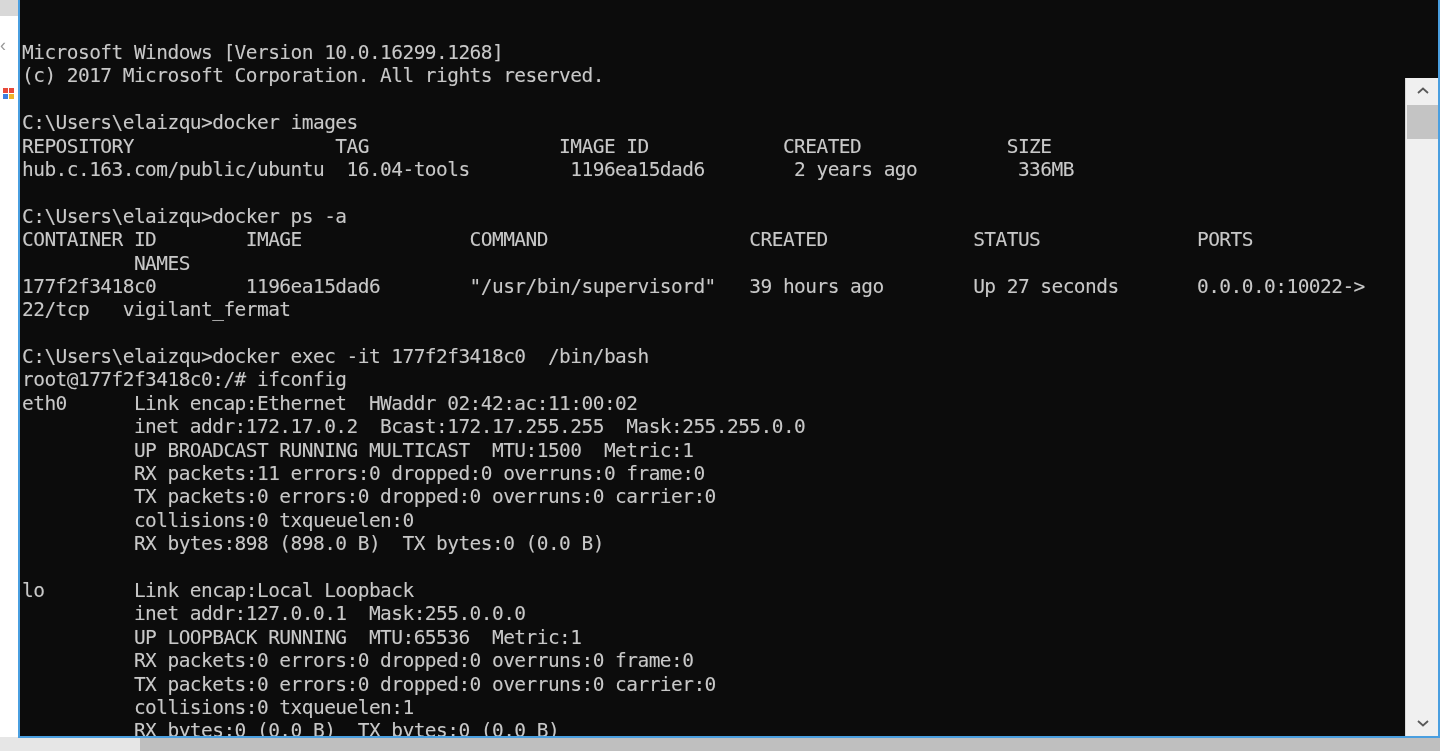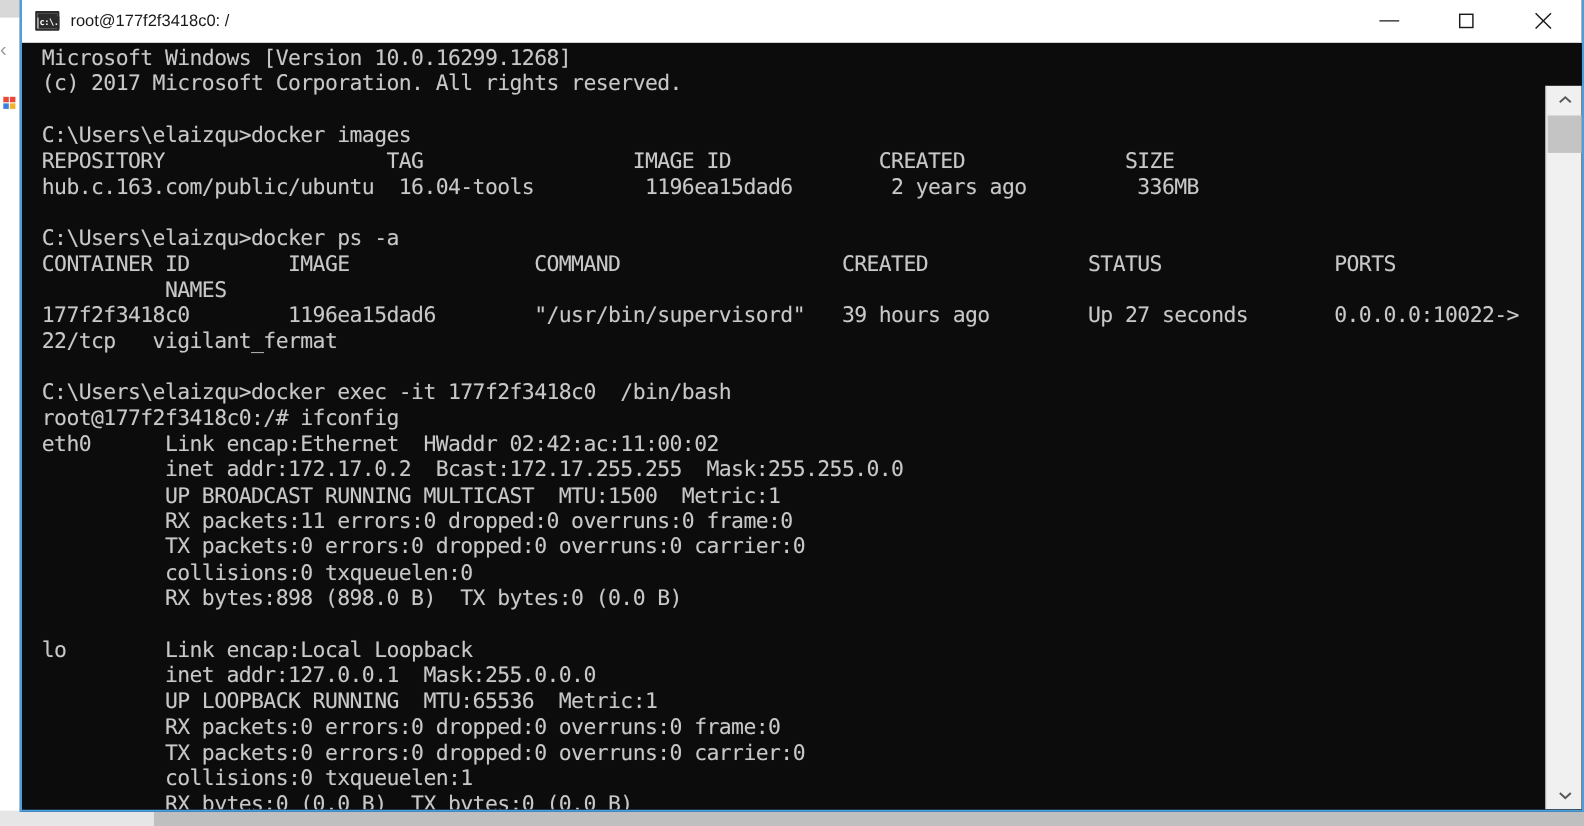--- a/index.html
+++ b/index.html
@@ -199,21 +199,21 @@
     left: 0;
     top: 39px;
     right: 0;
     bottom: 0;
     background: #0c0c0c;
     overflow: hidden;
   }
 
   #console-text {
     position: absolute;
-    left: 16px;
+    left: 0;
     top: 2px;
     width: 1385px;
     padding-left: 2px;
     box-sizing: border-box;
     font-family: "DejaVu Sans Mono", monospace;
     font-size: 19.5px;
     line-height: 23.4px;
     color: #c8c8c8;
     white-space: pre;
     letter-spacing: -0.55px;
@@ -276,43 +276,20 @@
 
   <div id="bg-window-right">
     <div class="bg-circle"></div>
     <div class="bg-mark"></div>
   </div>
 
   <div id="bg-bottom-strip"></div>
 
   <div id="console-window">
 
-    <div id="titlebar">
-      <div class="tb-icon"></div>
-      <div class="tb-title">root@177f2f3418c0: /</div>
-
-      <div class="tb-buttons">
-        <div class="tb-btn minimize">
-          <svg width="22" height="12" viewBox="0 0 22 12" aria-hidden="true">
-            <line x1="2" y1="6" x2="20" y2="6" stroke="#1a1a1a" stroke-width="1.3"></line>
-          </svg>
-        </div>
-        <div class="tb-btn maximize">
-          <svg width="22" height="22" viewBox="0 0 22 22" aria-hidden="true">
-            <rect x="5" y="5" width="12" height="12" fill="none" stroke="#1a1a1a" stroke-width="1.3"></rect>
-          </svg>
-        </div>
-        <div class="tb-btn close">
-          <svg width="22" height="22" viewBox="0 0 22 22" aria-hidden="true">
-            <line x1="4" y1="4" x2="18" y2="18" stroke="#1a1a1a" stroke-width="1.3"></line>
-            <line x1="18" y1="4" x2="4" y2="18" stroke="#1a1a1a" stroke-width="1.3"></line>
-          </svg>
-        </div>
-      </div>
-    </div>
 
     <div id="console-body">
       <div id="console-text"><div class="line">Microsoft Windows [Version 10.0.16299.1268]</div><div class="line">(c) 2017 Microsoft Corporation. All rights reserved.</div><div class="line">&nbsp;</div><div class="line">C:\Users\elaizqu&gt;docker images</div><div class="line">REPOSITORY                  TAG                 IMAGE ID            CREATED             SIZE</div><div class="line">hub.c.163.com/public/ubuntu  16.04-tools         1196ea15dad6        2 years ago         336MB</div><div class="line">&nbsp;</div><div class="line">C:\Users\elaizqu&gt;docker ps -a</div><div class="line">CONTAINER ID        IMAGE               COMMAND                  CREATED             STATUS              PORTS</div><div class="line">          NAMES</div><div class="line">177f2f3418c0        1196ea15dad6        "/usr/bin/supervisord"   39 hours ago        Up 27 seconds       0.0.0.0:10022-&gt;</div><div class="line">22/tcp   vigilant_fermat</div><div class="line">&nbsp;</div><div class="line">C:\Users\elaizqu&gt;docker exec -it 177f2f3418c0  /bin/bash</div><div class="line">root@177f2f3418c0:/# ifconfig</div><div class="line">eth0      Link encap:Ethernet  HWaddr 02:42:ac:11:00:02</div><div class="line">          inet addr:172.17.0.2  Bcast:172.17.255.255  Mask:255.255.0.0</div><div class="line">          UP BROADCAST RUNNING MULTICAST  MTU:1500  Metric:1</div><div class="line">          RX packets:11 errors:0 dropped:0 overruns:0 frame:0</div><div class="line">          TX packets:0 errors:0 dropped:0 overruns:0 carrier:0</div><div class="line">          collisions:0 txqueuelen:0</div><div class="line">          RX bytes:898 (898.0 B)  TX bytes:0 (0.0 B)</div><div class="line">&nbsp;</div><div class="line">lo        Link encap:Local Loopback</div><div class="line">          inet addr:127.0.0.1  Mask:255.0.0.0</div><div class="line">          UP LOOPBACK RUNNING  MTU:65536  Metric:1</div><div class="line">          RX packets:0 errors:0 dropped:0 overruns:0 frame:0</div><div class="line">          TX packets:0 errors:0 dropped:0 overruns:0 carrier:0</div><div class="line">          collisions:0 txqueuelen:1</div><div class="line">          RX bytes:0 (0.0 B)  TX bytes:0 (0.0 B)</div></div>
 
       <div id="vscroll">
         <div class="sb-arrow up">
           <svg width="14" height="10" viewBox="0 0 14 10" aria-hidden="true">
             <polyline points="2,7 7,2.5 12,7" fill="none" stroke="#5a5a5a" stroke-width="1.8"></polyline>
           </svg>
         </div>

